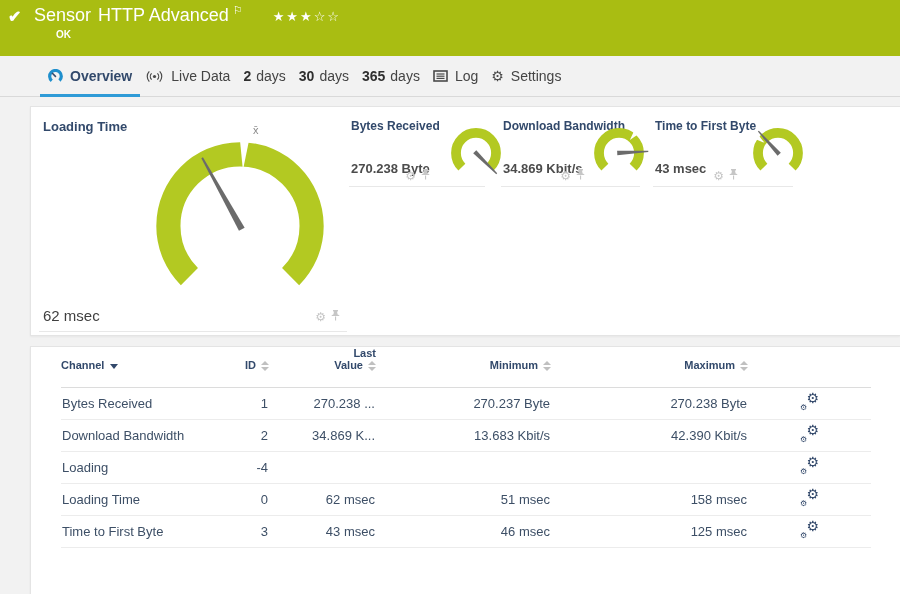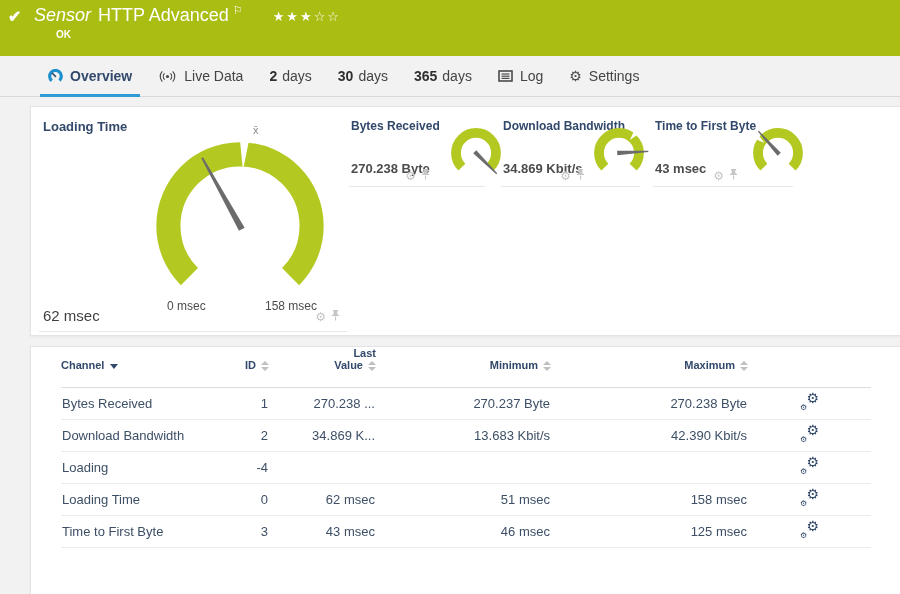--- a/index.html
+++ b/index.html
@@ -7,29 +7,29 @@
   body {
     width:900px; height:594px; overflow:hidden;
     background:#f2f2f2;
     font-family:"Liberation Sans", sans-serif;
     color:#3c3c3c;
   }
   
   .topbar { height:56px; background:#a9bd12; position:relative; color:#fff; }
   .topbar .check { position:absolute; left:8px; top:7px; font-size:16px; font-weight:bold; }
   .title-line { position:absolute; left:34px; top:4px; font-size:18px; white-space:nowrap; }
-  .kind { font-style:italic; margin-right:7px; }
+  .kind { margin-right:7px; }
   .name { font-weight:normal; }
   .flag { font-size:11px; vertical-align:super; margin-left:4px; cursor:pointer; }
   .stars { margin-left:30px; font-size:13px; letter-spacing:2px; cursor:pointer; }
   .status-ok { position:absolute; left:56px; top:29px; font-size:10px; font-weight:bold; }
 
   
   .tabbar {
-    height:41px; display:flex; align-items:center; gap:26px;
+    height:41px; display:flex; align-items:center; gap:13px;
     padding-left:48px; border-bottom:1px solid #d9d9d9; background:#f2f2f2;
   }
   .tab { position:relative; height:100%; display:flex; align-items:center;
          font-size:14px; color:#444; cursor:pointer; white-space:nowrap; }
   .tab-icon { margin-right:7px; display:inline-flex; align-items:center; }
   .tab-num { font-weight:bold; color:#2f2f2f; margin-right:5px; }
   .tab.active .tab-label { color:#32496b; font-weight:bold; }
   .tab.active::after { content:""; position:absolute; left:-8px; right:-8px; bottom:-1px;
                        height:3px; background:#2f9bd7; }
   .gear-glyph { font-size:14px; color:#4a4a4a; }
@@ -162,24 +162,20 @@
     <span class="avg-mark">x̄</span>
     <svg class="big-gauge-svg" width="186" height="186" viewBox="0 0 200 200">
       <path d="M 45.6 154.4 A 77 77 0 1 1 154.4 154.4" stroke="#b3c922" stroke-width="26" fill="none"></path>
       <g transform="rotate(3 100 100)">
           <polygon points="95,7 105,7 100,40" fill="#ffffff"></polygon>
         </g>
       <g transform="rotate(-29 100 100)">
           <polygon points="96.5,104 103.5,104 101,16 99,16" fill="#6b6b6b"></polygon>
         </g>
     </svg>
-    <div class="scale-row">
-      <span>0 msec</span>
-      <span>158 msec</span>
-    </div>
     <div class="cell-big-value">62 msec</div>
     <div class="cell-icons">
       <span class="gear-sm">⚙</span>
       <span class="pin-icon">
         <svg width="11" height="13" viewBox="0 0 11 13">
             <path d="M3 1 h5 v1.4 h-1 l0.6 3 c1.1 .4 1.9 .9 1.9 1.6 h-8 c0-.7 .8-1.2 1.9-1.6 l0.6-3 h-1 z" fill="#c6c6c6"></path>
             <rect x="5" y="7.5" width="1.1" height="4" fill="#c6c6c6"></rect>
           </svg>
       </span>
     </div>

